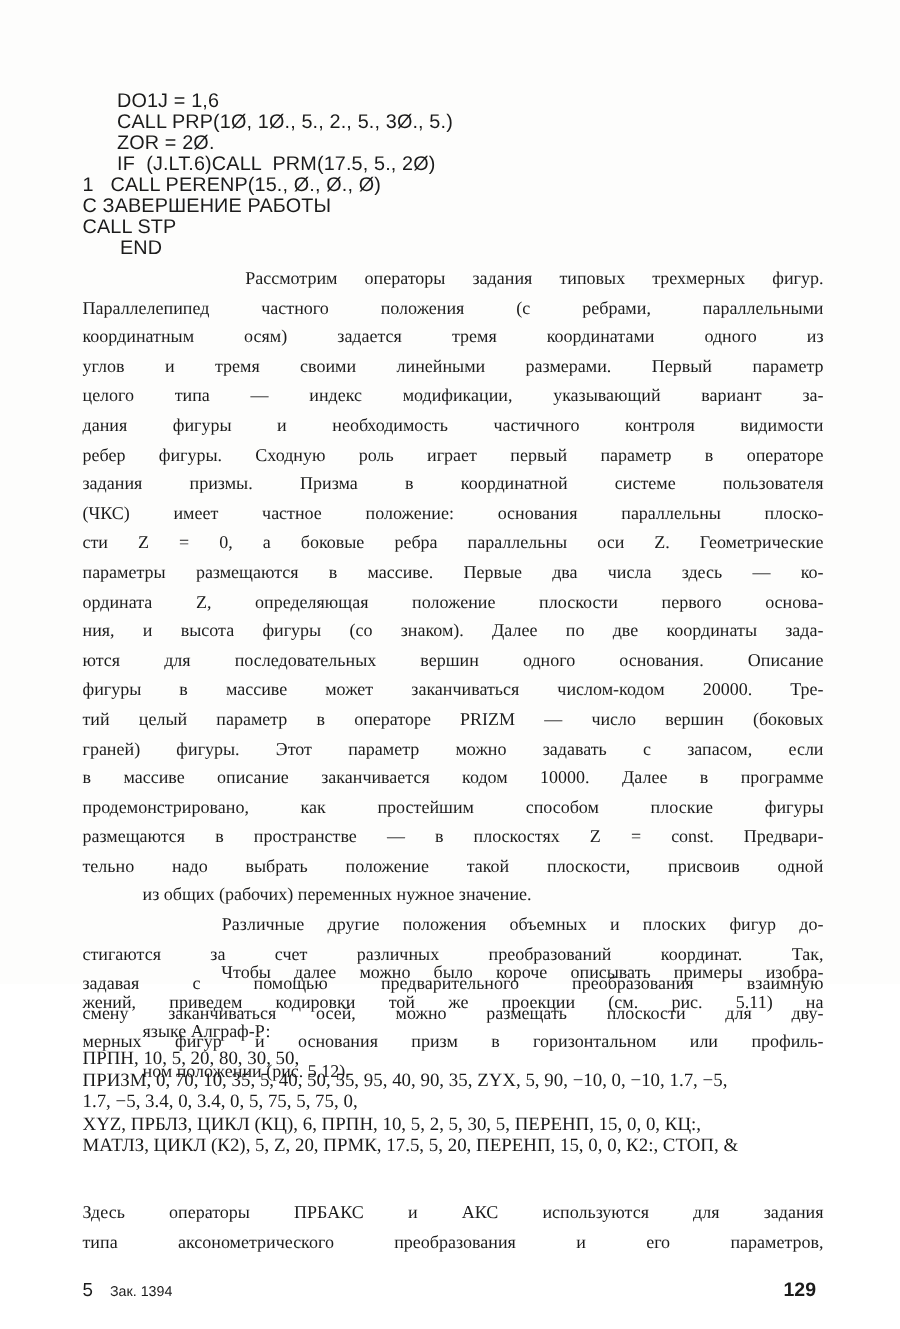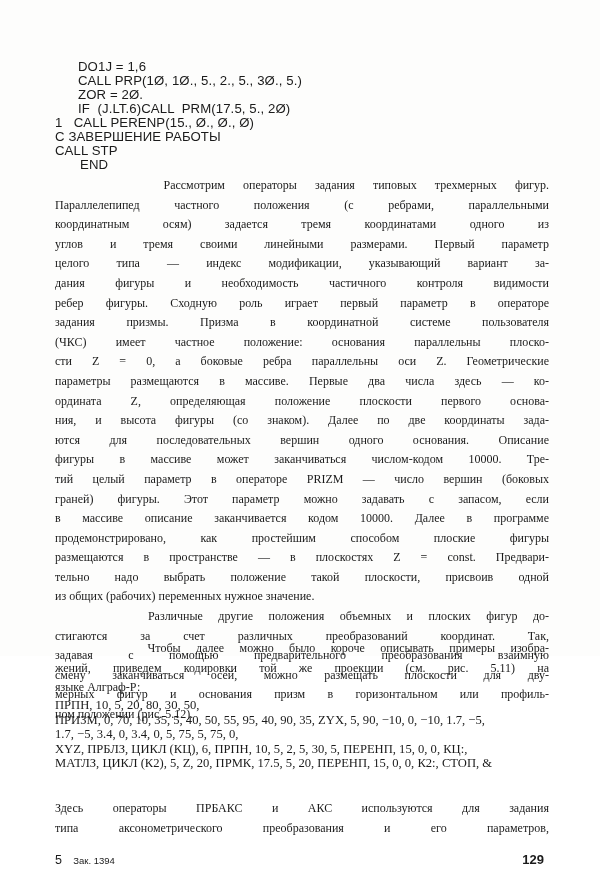--- a/index.html
+++ b/index.html
@@ -42,20 +42,21 @@
     .body-line {
       display: block;
       white-space: nowrap;
       text-align: justify;
       text-align-last: justify;
       height: 19.6px;
       overflow: visible;
     }
     .body-line.last {
       text-align-last: left;
+      margin-left: 40px;
     }
     .algraf {
       position: absolute;
       left: 55px;
       width: 500px;
       font-family: "Liberation Serif", "DejaVu Serif", serif;
       font-size: 12.6px;
       line-height: 14.6px;
       color: #1b1b1b;
     }
@@ -113,21 +114,21 @@
     <span class="body-line">целого типа — индекс модификации, указывающий вариант за-</span>
     <span class="body-line">дания фигуры и необходимость частичного контроля видимости</span>
     <span class="body-line">ребер фигуры. Сходную роль играет первый параметр в операторе</span>
     <span class="body-line">задания призмы. Призма в координатной системе пользователя</span>
     <span class="body-line">(ЧКС) имеет частное положение: основания параллельны плоско-</span>
     <span class="body-line">сти Z = 0, а боковые ребра параллельны оси Z. Геометрические</span>
     <span class="body-line">параметры размещаются в массиве. Первые два числа здесь — ко-</span>
     <span class="body-line">ордината Z, определяющая положение плоскости первого основа-</span>
     <span class="body-line">ния, и высота фигуры (со знаком). Далее по две координаты зада-</span>
     <span class="body-line">ются для последовательных вершин одного основания. Описание</span>
-    <span class="body-line">фигуры в массиве может заканчиваться числом-кодом 10000. Тре-</span>
+    <span class="body-line">фигуры в массиве может заканчиваться числом-кодом 20000. Тре-</span>
     <span class="body-line">тий целый параметр в операторе PRIZM — число вершин (боковых</span>
     <span class="body-line">граней) фигуры. Этот параметр можно задавать с запасом, если</span>
     <span class="body-line">в массиве описание заканчивается кодом 10000. Далее в программе</span>
     <span class="body-line">продемонстрировано, как простейшим способом плоские фигуры</span>
     <span class="body-line">размещаются в пространстве — в плоскостях Z = const. Предвари-</span>
     <span class="body-line">тельно надо выбрать положение такой плоскости, присвоив одной</span>
     <span class="body-line last">из общих (рабочих) переменных нужное значение.</span>
   </div>
 
   <div class="body-text" style="top:607px;">

